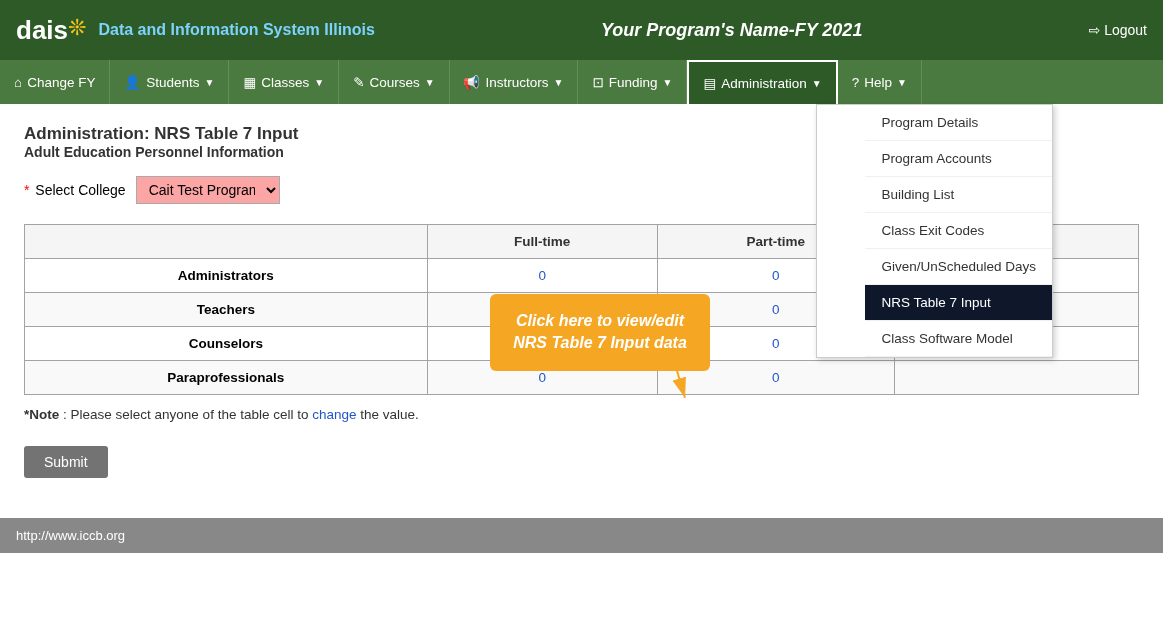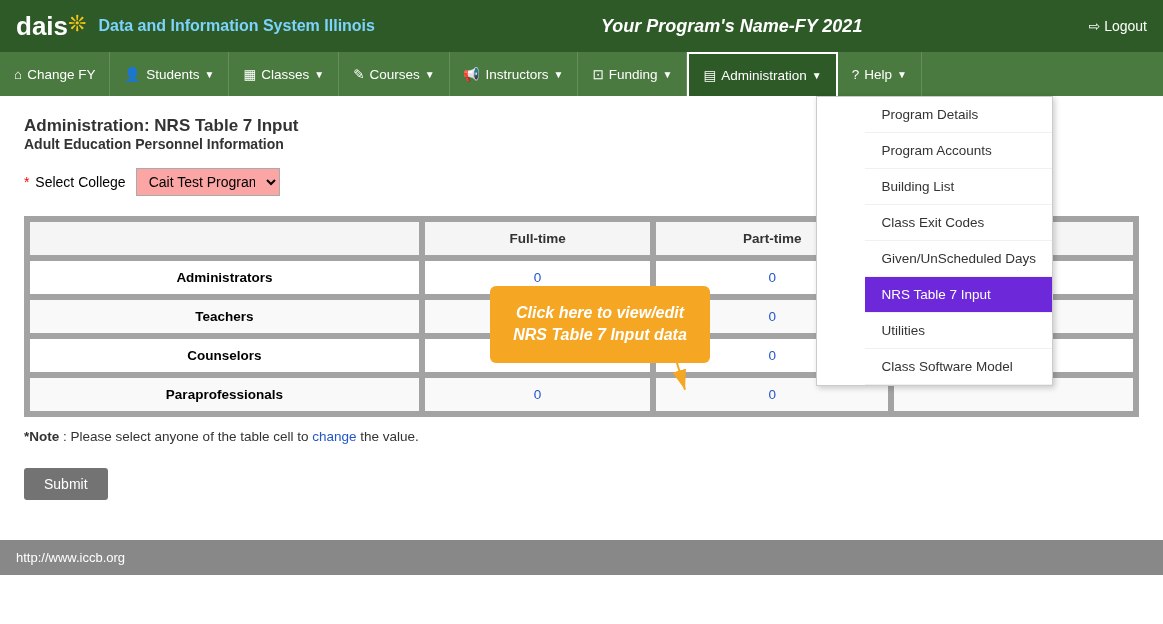--- a/index.html
+++ b/index.html
@@ -5,21 +5,21 @@
     * { margin: 0; padding: 0; box-sizing: border-box; }
     body { font-family: Arial, sans-serif; font-size: 14px; background: #fff; width: 1163px; }
 
     
     .header {
       background: #2d5a27;
       display: flex;
       align-items: center;
       justify-content: space-between;
       padding: 8px 16px;
-      height: 52px;
+      height: 60px;
     }
     .header-left {
       display: flex;
       align-items: center;
       gap: 12px;
     }
     .header-title {
       color: #7dd3fc;
       font-size: 16px;
       font-weight: bold;
@@ -80,21 +80,21 @@
       padding-left: 48px;
     }
     .dropdown-item {
       padding: 10px 16px;
       color: #333;
       cursor: pointer;
       border-bottom: 1px solid #f0f0f0;
       font-size: 13.5px;
     }
     .dropdown-item.active {
-      background: #6d28d9;
+      background: #0f172a;
       color: #fff;
     }
 
     
     .main {
       padding: 20px 24px;
       position: relative;
     }
     .page-title {
       font-size: 17px;
@@ -126,21 +126,21 @@
       background: #fca5a5;
     }
 
     
     .data-table {
       width: 100%;
       border-collapse: collapse;
       margin-bottom: 12px;
     }
     .data-table th, .data-table td {
-      border: 6px solid #a3a3a3;
+      border: 1px solid #a3a3a3;
       padding: 9px 12px;
       text-align: center;
       font-size: 13.5px;
     }
     .data-table th {
       background: #f5f5f5;
       font-weight: bold;
       color: #333;
     }
     .data-table td:first-child {
@@ -292,21 +292,20 @@
     <span class="caret">▼</span>
   </div>
 
   <div class="dropdown-menu">
     <div class="dropdown-item">Program Details</div>
     <div class="dropdown-item">Program Accounts</div>
     <div class="dropdown-item">Building List</div>
     <div class="dropdown-item">Class Exit Codes</div>
     <div class="dropdown-item">Given/UnScheduled Days</div>
     <div class="dropdown-item active">NRS Table 7 Input</div>
-    <div class="dropdown-item">Utilities</div>
     <div class="dropdown-item">Class Software Model</div>
   </div>
 </div>
 
 <div class="main">
   <div class="page-title">Administration: NRS Table 7 Input</div>
   <div class="section-subtitle">Adult Education Personnel Information</div>
 
   <div class="form-row">
     <label>

